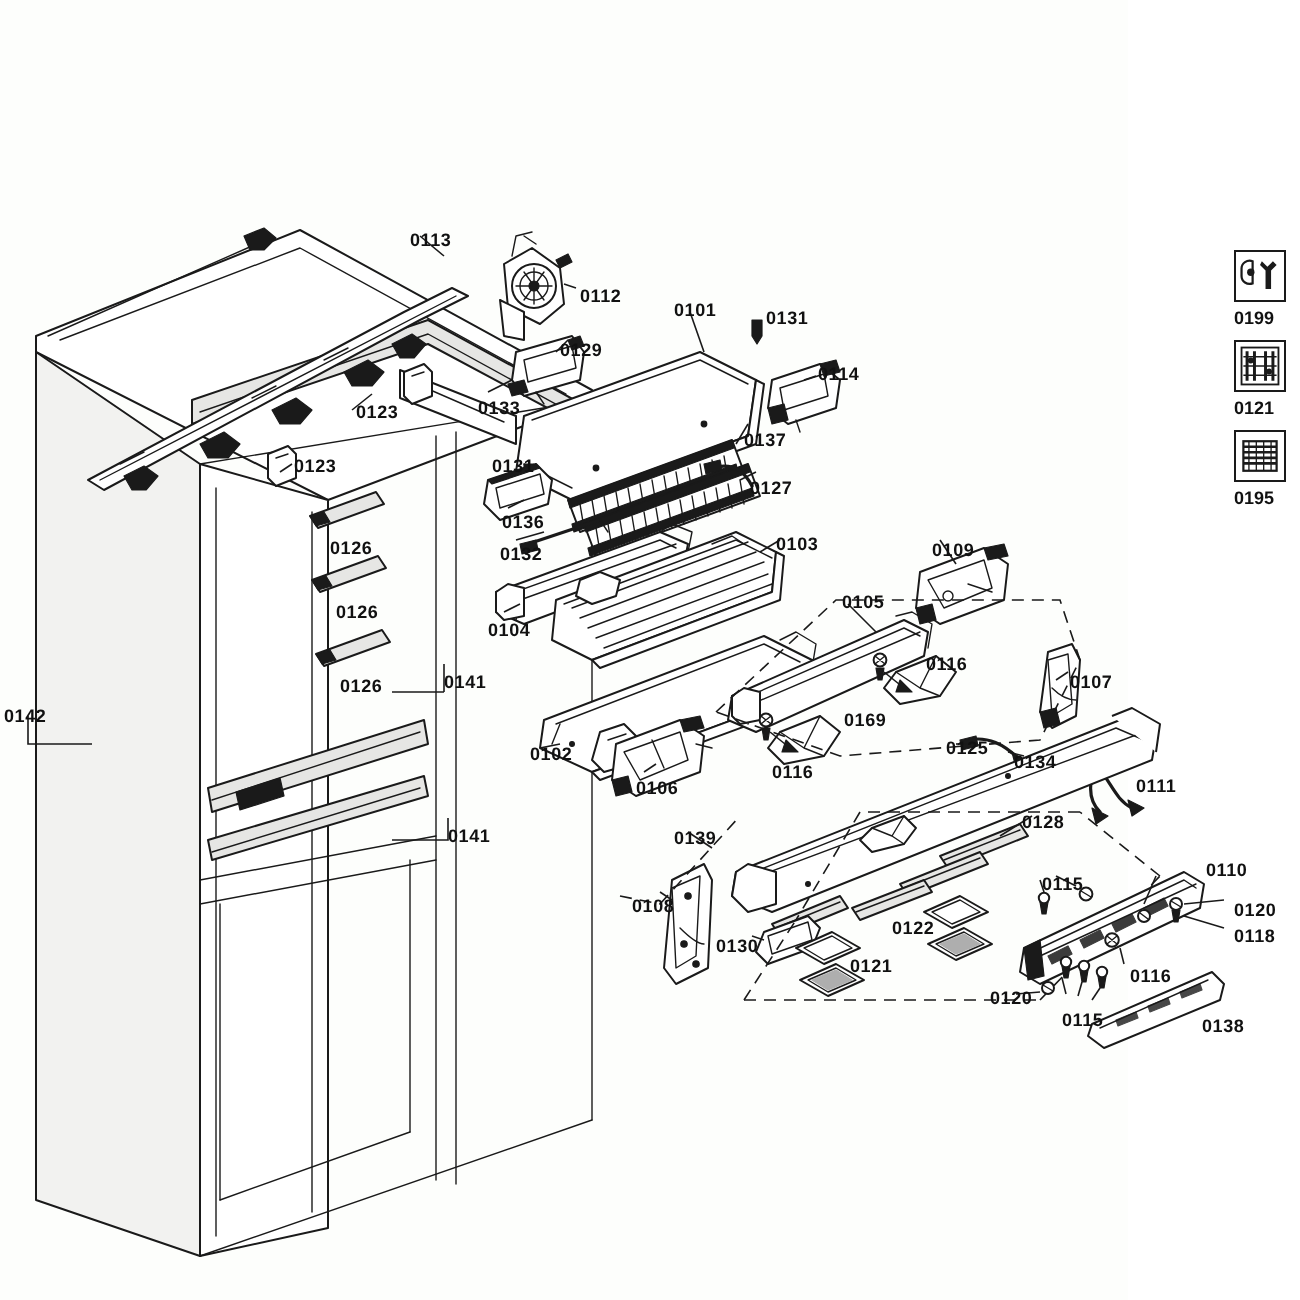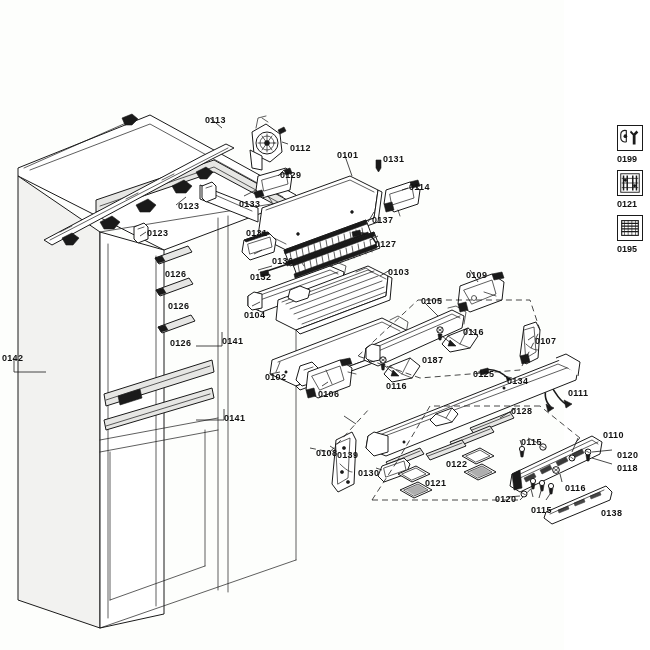--- a/index.html
+++ b/index.html
@@ -488,37 +488,37 @@
       <div class="lbl" style="left: 224px; top: 413px;">0141</div>
       <div class="lbl" style="left: 290px; top: 143px;">0112</div>
       <div class="lbl" style="left: 280px; top: 170px;">0129</div>
       <div class="lbl" style="left: 239px; top: 199px;">0133</div>
       <div class="lbl" style="left: 337px; top: 150px;">0101</div>
       <div class="lbl" style="left: 383px; top: 154px;">0131</div>
       <div class="lbl" style="left: 246px; top: 228px;">0131</div>
       <div class="lbl" style="left: 409px; top: 182px;">0114</div>
       <div class="lbl" style="left: 372px; top: 215px;">0137</div>
       <div class="lbl" style="left: 375px; top: 239px;">0127</div>
-      <div class="lbl" style="left: 252px; top: 256px; padding-left: 20px;">0136</div>
+      <div class="lbl" style="left: 231px; top: 256px; padding-left: 20px;">0136</div>
       <div class="lbl" style="left: 250px; top: 272px;">0132</div>
       <div class="lbl" style="left: 244px; top: 310px;">0104</div>
       <div class="lbl" style="left: 388px; top: 267px;">0103</div>
       <div class="lbl" style="left: 265px; top: 372px;">0102</div>
       <div class="lbl" style="left: 318px; top: 389px;">0106</div>
       <div class="lbl" style="left: 421px; top: 296px;">0105</div>
       <div class="lbl" style="left: 463px; top: 327px;">0116</div>
-      <div class="lbl" style="left: 422px; top: 355px;">0187</div>
+      <div class="lbl" style="left: 422px; top: 355px;">0169</div>
       <div class="lbl" style="left: 386px; top: 381px;">0116</div>
       <div class="lbl" style="left: 466px; top: 270px;">0109</div>
       <div class="lbl" style="left: 535px; top: 336px;">0107</div>
       <div class="lbl" style="left: 473px; top: 369px;">0125</div>
       <div class="lbl" style="left: 507px; top: 376px;">0134</div>
       <div class="lbl" style="left: 568px; top: 388px;">0111</div>
       <div class="lbl" style="left: 511px; top: 406px;">0128</div>
-      <div class="lbl" style="left: 337px; top: 414px; margin-top: 36px;">0139</div>
+      <div class="lbl" style="left: 337px; top: 414px;">0139</div>
       <div class="lbl" style="left: 316px; top: 448px;">0108</div>
       <div class="lbl" style="left: 358px; top: 468px;">0130</div>
       <div class="lbl" style="left: 446px; top: 459px;">0122</div>
       <div class="lbl" style="left: 425px; top: 478px;">0121</div>
       <div class="lbl" style="left: 521px; top: 437px;">0115</div>
       <div class="lbl" style="left: 568px; top: 430px; margin-left: 35px;">0110</div>
       <div class="lbl" style="left: 617px; top: 450px;">0120</div>
       <div class="lbl" style="left: 617px; top: 463px;">0118</div>
       <div class="lbl" style="left: 565px; top: 483px;">0116</div>
       <div class="lbl" style="left: 495px; top: 494px;">0120</div>

